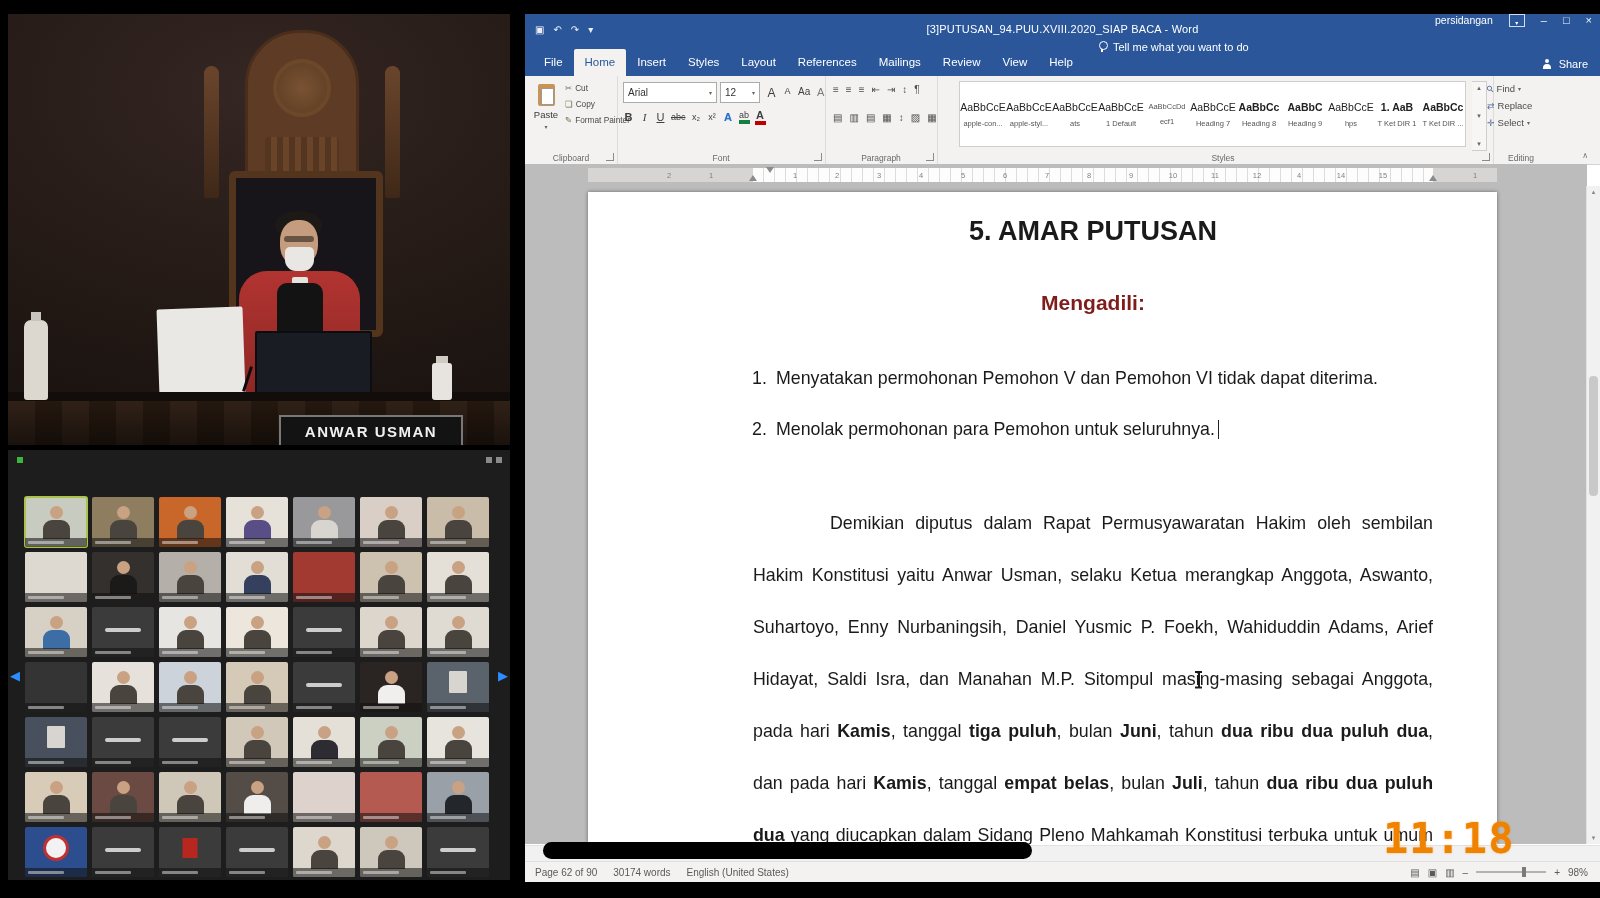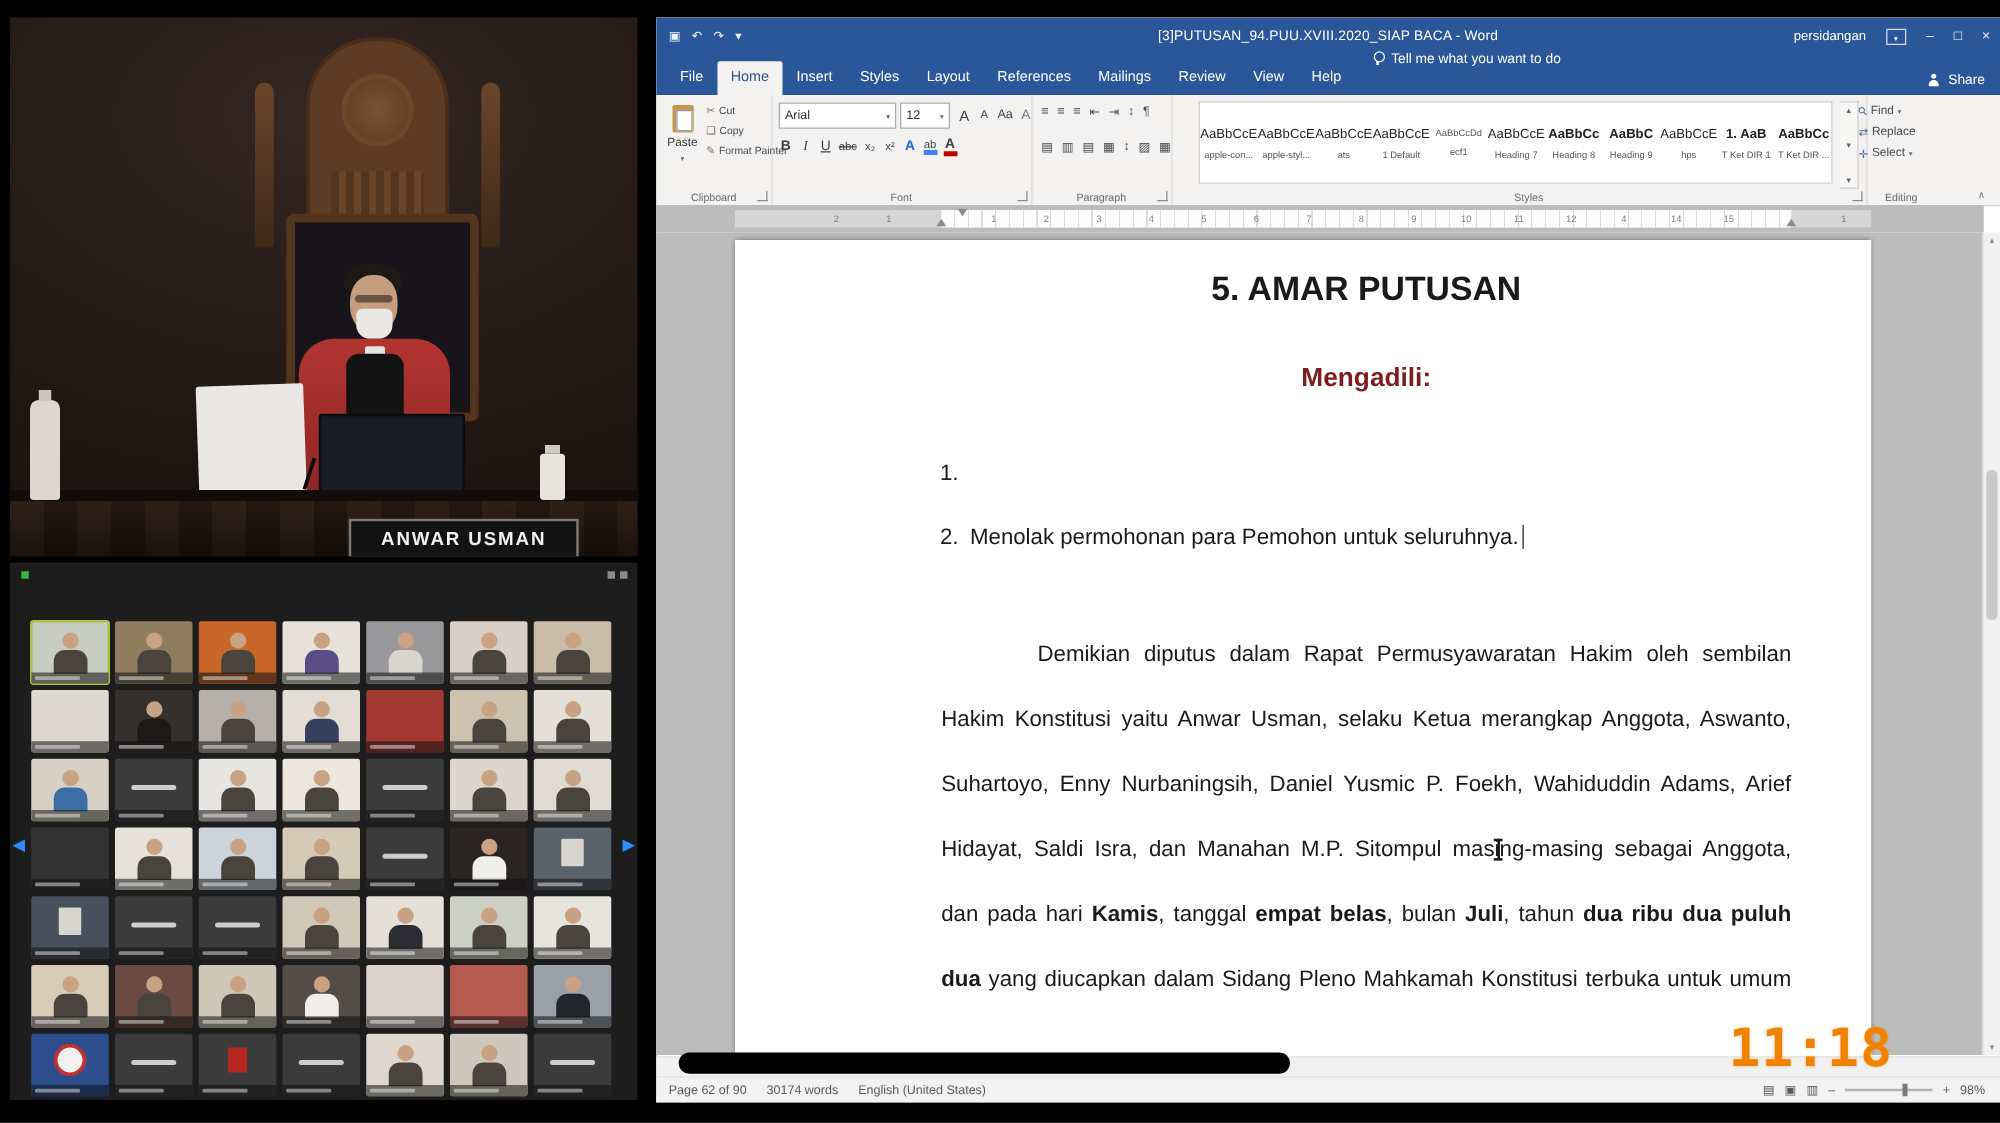--- a/index.html
+++ b/index.html
@@ -65,21 +65,21 @@
   .pg{position:absolute;top:218px;font-size:13px;color:#2d8cff;cursor:pointer;}
   .pg.prev{left:2px}.pg.next{right:2px}
 
   
   .word{position:absolute;left:525px;top:14px;width:1075px;height:868px;background:#fff;overflow:hidden;}
   .titlebar{position:absolute;left:0;top:0;right:0;height:30px;background:#2b579a;color:#fff;}
   .qat{position:absolute;left:10px;top:0;height:30px;display:flex;align-items:center;gap:9px;font-size:10px;}
   .qat span{opacity:.9}
   .wtitle{position:absolute;left:0;right:0;top:0;height:30px;display:flex;align-items:center;justify-content:center;
       font-size:11px;letter-spacing:.2px;}
-  .tb-right{position:absolute;right:8px;top:0;height:30px;display:flex;align-items:center;gap:16px;font-size:10.5px;}
+  .tb-right{position:absolute;right:8px;top:0;height:30px;display:flex;gap:16px;font-size:10.5px;}
   .wc{font-size:11px;opacity:.95}
   .rdo{position:relative;width:14px;height:11px;border:1px solid rgba(255,255,255,.8);font-size:6px;display:flex;align-items:flex-end;justify-content:center;}
 
   .tabsrow{position:absolute;left:0;top:30px;right:0;height:32px;background:#2b579a;display:flex;align-items:flex-end;padding-left:8px;}
   .rtab{color:#fff;font-size:11.5px;padding:7px 11px 8px;cursor:pointer;}
   .rtab.active{background:#f3f2f1;color:#2b579a;border-radius:2px 2px 0 0;}
   .tellme{display:flex;align-items:center;gap:6px;color:#fff;font-size:11px;margin-left:14px;padding-bottom:23px;}
   .bulb{position:relative;width:9px;height:12px;display:inline-block;}
   .bulb::before{content:"";position:absolute;left:1px;top:0;width:7px;height:7px;border:1px solid #fff;border-radius:50%;}
   .bulb::after{content:"";position:absolute;left:3.5px;top:8px;width:2px;height:3px;background:#fff;}
@@ -107,21 +107,21 @@
   .fsize{width:30px;height:19px;background:#fff;border:1px solid #ababab;font-size:10px;color:#333;
       display:flex;align-items:center;justify-content:space-between;padding:0 4px;}
   .dd{font-size:6px;color:#666;}
   .font-row2{position:absolute;left:6px;top:33px;display:flex;align-items:center;gap:5px;}
   .fbtn{font-size:11px;color:#3f3f3f;min-width:11px;text-align:center;}
   .k-bold{font-weight:bold}.k-italic{font-style:italic;font-family:"Liberation Serif",serif}
   .k-underline{text-decoration:underline}.k-strike{text-decoration:line-through;font-size:9px}
   .k-sub,.k-sup{font-size:9px}
   .k-grow{font-size:12px}.k-shrink{font-size:9px}.k-case{font-size:10px}.k-clear{color:#7a7a7a}
   .k-fx{color:#2a6fc7;text-shadow:0 0 1px #9cc4f5;font-weight:bold}
-  .k-hl{border-bottom:4px solid #3b82f6;font-size:9px;line-height:10px;text-align:center;}
+  .k-hl{border-bottom:4px solid #15803d;font-size:9px;line-height:10px;text-align:center;}
   .k-fc{border-bottom:4px solid #c00000;font-weight:bold;line-height:12px;}
   .g-par{left:300px;width:112px;}
   .par-row{position:absolute;left:8px;display:flex;gap:7px;}
   .par-row.r1{top:8px}.par-row.r2{top:36px}
   .pbtn{font-size:10px;color:#4e4e4e;}
   .g-styles{left:428px;width:540px;}
   .styles-gallery{position:absolute;left:6px;top:5px;width:505px;height:64px;background:#fff;border:1px solid #d0cecc;
       display:flex;overflow:hidden;}
   .style-item{width:46px;flex:0 0 auto;display:flex;flex-direction:column;align-items:center;justify-content:center;gap:6px;cursor:pointer;}
   .style-sample{font-size:10.5px;color:#222;white-space:nowrap;}
@@ -771,31 +771,33 @@
         <span class="rnum" style="left: 950px;">1</span>
       </div>
 
     <div class="doccanvas">
       <div class="page">
         <div class="doc-head">5. AMAR PUTUSAN</div>
         <div class="doc-sub">Mengadili:</div>
         <ol class="amar-list">
             <li>
               <span class="num">1.</span>
+              <span>Menyatakan permohonan Pemohon V dan Pemohon VI tidak dapat diterima.</span>
             </li>
             <li>
               <span class="num">2.</span>
               <span>Menolak permohonan para Pemohon untuk seluruhnya.<span class="caret"></span></span>
             </li>
           </ol>
         <div class="closing">
             <div class="pline indent"><span>Demikian diputus dalam Rapat Permusyawaratan Hakim oleh sembilan</span></div>
             <div class="pline"><span>Hakim Konstitusi yaitu Anwar Usman, selaku Ketua merangkap Anggota, Aswanto,</span></div>
             <div class="pline"><span>Suhartoyo, Enny Nurbaningsih, Daniel Yusmic P. Foekh, Wahiduddin Adams, Arief</span></div>
             <div class="pline"><span>Hidayat, Saldi Isra, dan Manahan M.P. Sitompul masing-masing sebagai Anggota,</span></div>
+            <div class="pline"><span>pada hari </span><span class="bseg">Kamis</span><span>, tanggal </span><span class="bseg">tiga puluh</span><span>, bulan </span><span class="bseg">Juni</span><span>, tahun </span><span class="bseg">dua ribu dua puluh dua</span><span>,</span></div>
             <div class="pline"><span>dan pada hari </span><span class="bseg">Kamis</span><span>, tanggal </span><span class="bseg">empat belas</span><span>, bulan </span><span class="bseg">Juli</span><span>, tahun </span><span class="bseg">dua ribu dua puluh</span></div>
             <div class="pline"><span class="bseg">dua</span><span> yang diucapkan dalam Sidang Pleno Mahkamah Konstitusi terbuka untuk umum</span></div>
           </div>
       </div>
     </div>
 
     <div class="vscroll">
       <span class="arr up">▴</span>
       <span class="vthumb"></span>
       <span class="arr dn">▾</span>

